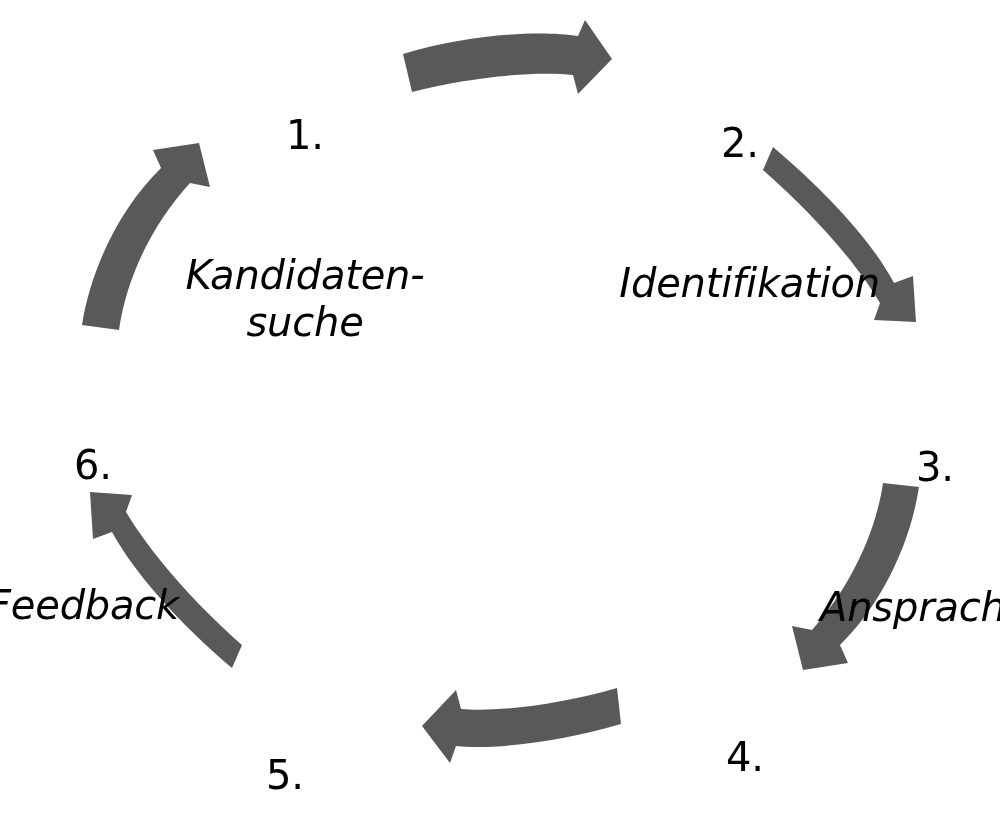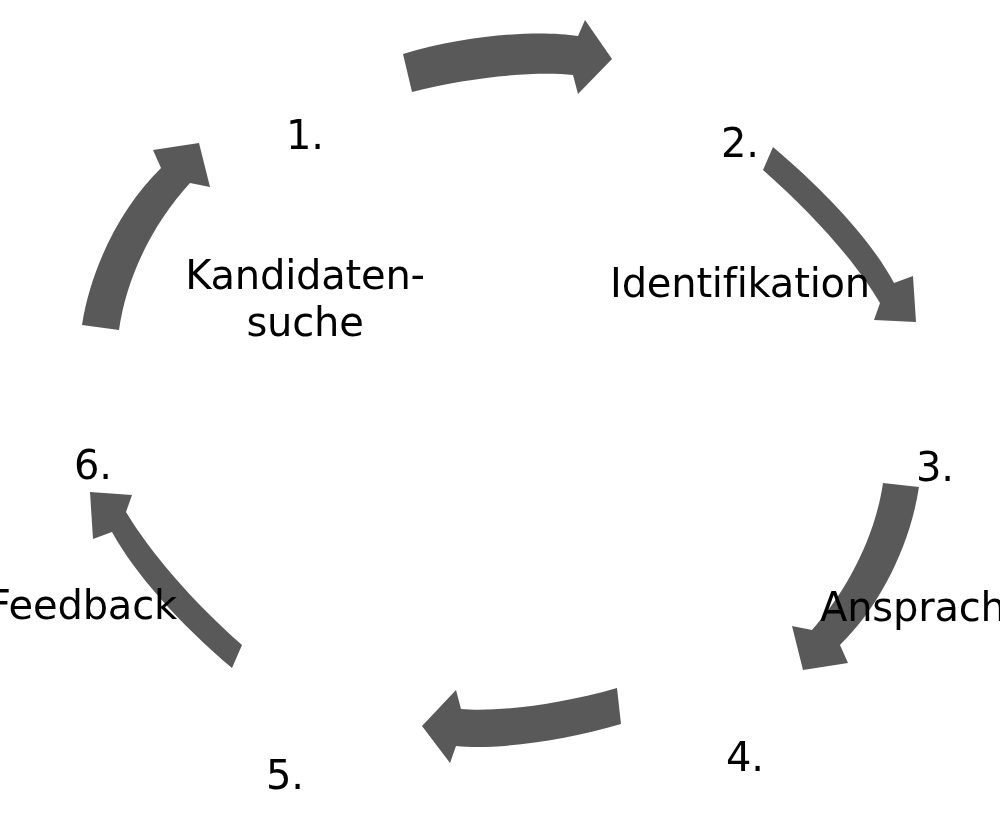--- a/index.html
+++ b/index.html
@@ -33,30 +33,31 @@
     white-space: pre;
     letter-spacing: -0.2px;
   }
   .step-num {
     display: block;
     text-align: center;
   }
   .step-name {
     display: block;
     text-align: center;
+    font-style: italic;
   }
 
   
   .label-1 { left: 140px; top: 18px;  width: 330px; }
   .label-1 .step-num  { text-align: center; }
   .label-1 .step-name { text-align: center; }
 
   .label-2 { left: 600px; top: 26px;  width: 280px; }
   .label-2 .step-num  { text-align: center; }
-  .label-2 .step-name { text-align: center; }
+  .label-2 .step-name { text-align: right; }
 
   .label-3 { left: 820px; top: 350px; width: 230px; }
   .label-3 .step-num  { text-align: center; }
   .label-3 .step-name { text-align: left; }
 
   .label-4 { left: 620px; top: 640px; width: 250px; }
   .label-4 .step-num  { text-align: center; }
 
   .label-5 { left: 150px; top: 658px; width: 270px; }
   .label-5 .step-num  { text-align: center; }

